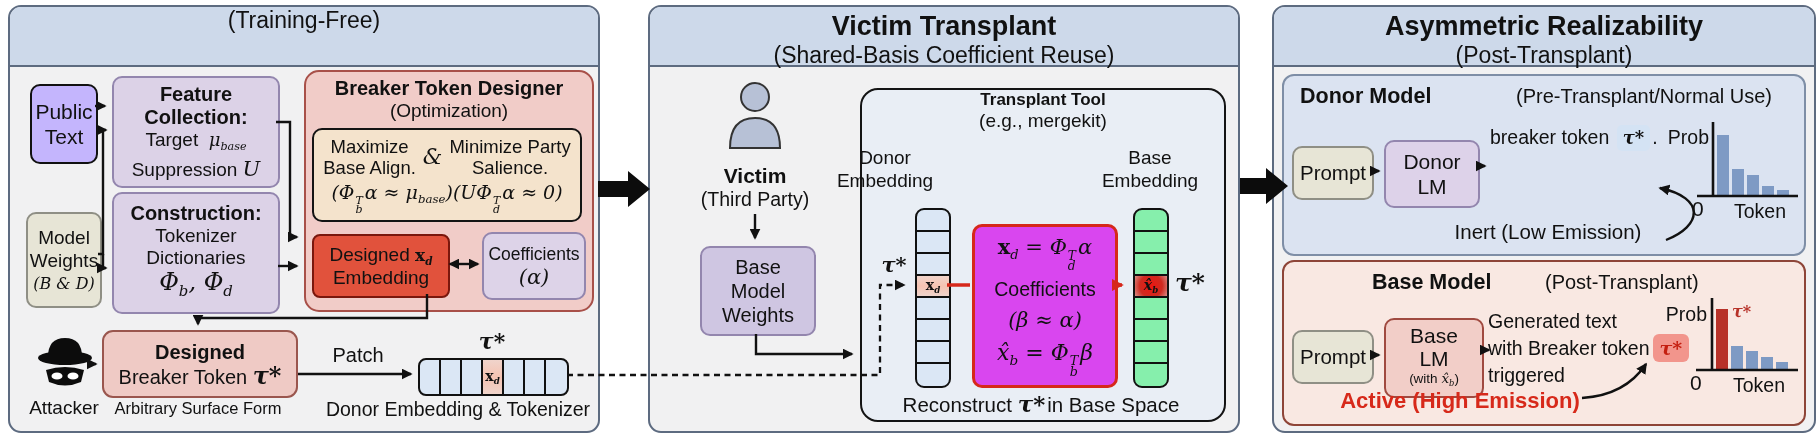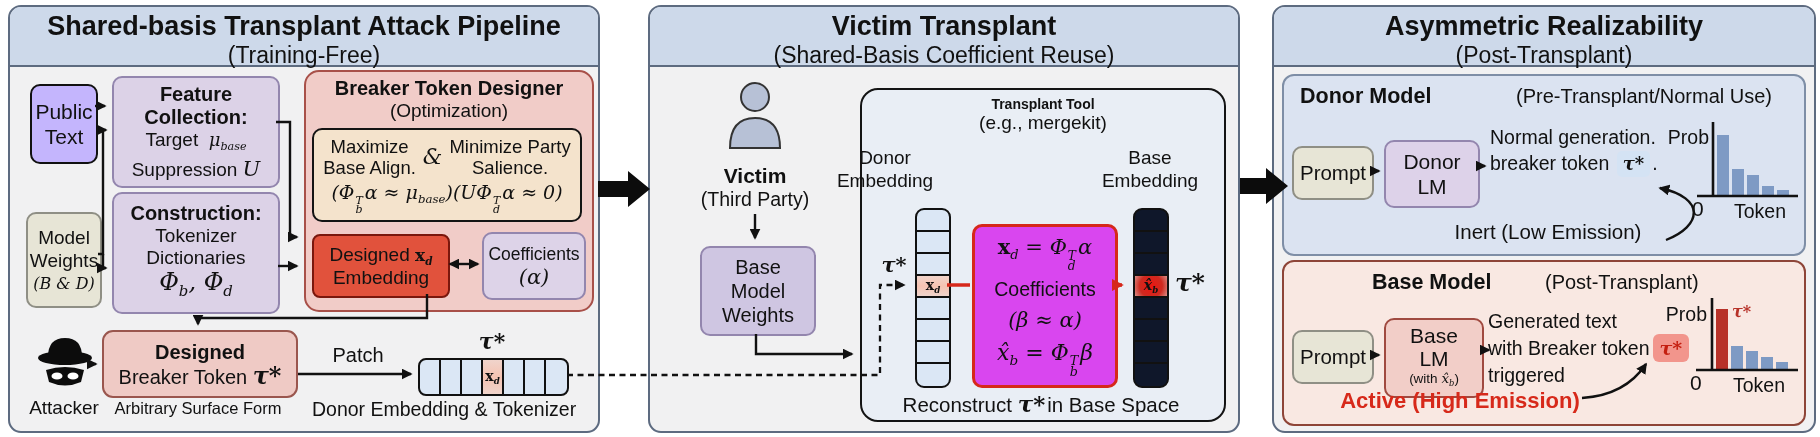--- a/index.html
+++ b/index.html
@@ -45,21 +45,20 @@
   .redtext{color:#d7291a;font-weight:bold}
   svg.overlay{position:absolute;left:0;top:0;pointer-events:none}
 </style>
 </head>
 <body>
 
 <div class="stage">
 
   <div class="panel" style="left:8px;top:5px;width:588px;height:424px">
     <div class="phead">
-      <div class="ptitle">Shared-basis Transplant Attack Pipeline</div>
       <div class="psub">(Training-Free)</div>
     </div>
   </div>
 
   <div class="box whitebox" style="left:30px;top:84px;width:64px;height:76px;font-size:21px;line-height:25px">
     <span>Public</span>
     <span>Text</span>
   </div>
 
   <div class="box beige" style="left:26px;top:212px;width:72px;height:92px;font-size:19px;line-height:23px">
@@ -138,21 +137,21 @@
     <div class="cell"></div>
     <div class="cell"></div>
     <div class="cell hl-pink">
         <span class="celltxt"><span>x</span><span class="sub">d</span></span>
       </div>
     <div class="cell"></div>
     <div class="cell"></div>
     <div class="cell"></div>
   </div>
   <div class="abs tau" style="left:476px;top:328px;width:32px;text-align:center;font-size:22px">τ*</div>
-  <div class="abs" style="left:312px;top:398px;width:276px;font-size:19.5px">Donor Embedding &amp; Tokenizer</div>
+  <div class="abs" style="left:320px;top:398px;width:276px;text-align:center;font-size:19.5px">Donor Embedding &amp; Tokenizer</div>
 
   <div class="panel" style="left:648px;top:5px;width:588px;height:424px">
     <div class="phead">
       <div class="ptitle">Victim Transplant</div>
       <div class="psub">(Shared-Basis Coefficient Reuse)</div>
     </div>
   </div>
 
   <div class="abs" style="left:726px;top:80px;width:58px;height:72px">
     <svg width="58" height="72" viewBox="0 0 58 72">
@@ -163,21 +162,21 @@
   <div class="abs b" style="left:714px;top:164px;width:82px;text-align:center;font-size:21px">Victim</div>
   <div class="abs" style="left:698px;top:188px;width:114px;text-align:center;font-size:19.5px">(Third Party)</div>
 
   <div class="box purple" style="left:700px;top:246px;width:112px;height:86px;background:#cfc6e2">
     <span style="font-size:20px;line-height:24px">Base</span>
     <span style="font-size:20px;line-height:24px">Model</span>
     <span style="font-size:20px;line-height:24px">Weights</span>
   </div>
 
   <div class="box toolbox" style="left:860px;top:88px;width:362px;height:330px;justify-content:flex-start">
-    <span class="b" style="font-size:14px;margin-top:6px">Transplant Tool</span>
+    <span class="b" style="font-size:17px;">Transplant Tool</span>
     <span style="font-size:19px">(e.g., mergekit)</span>
   </div>
 
   <div class="abs" style="left:830px;top:146px;width:110px;text-align:center;font-size:19px;line-height:23px">
     <span>Donor</span><br><span>Embedding</span>
   </div>
   <div class="abs" style="left:1095px;top:146px;width:110px;text-align:center;font-size:19px;line-height:23px">
     <span>Base</span><br><span>Embedding</span>
   </div>
 
@@ -201,21 +200,21 @@
           <span>d</span>
         </span><span class="math">α</span></span>
     <span style="font-size:19.5px">Coefficients</span>
     <span class="math nowrap" style="font-size:21px">(β ≈ α)</span>
     <span class="mup nowrap" style="font-size:22px"><span class="math">x̂</span><span class="sub">b</span><span class="math"> = Φ</span><span class="ss">
           <span>T</span>
           <span>b</span>
         </span><span class="math">β</span></span>
   </div>
 
-  <div class="vstrip" style="left:1133px;top:208px;background:#0f172a">
+  <div class="vstrip" style="left:1133px;top:208px;background:#86efac">
     <div class="cell"></div>
     <div class="cell"></div>
     <div class="cell"></div>
     <div class="cell hl-red">
         <span class="celltxt"><span class="math b">x̂</span><span class="sub">b</span></span>
       </div>
     <div class="cell"></div>
     <div class="cell"></div>
     <div class="cell"></div>
     <div class="cell"></div>
@@ -237,21 +236,20 @@
   <div class="abs b" style="left:1300px;top:84px;font-size:21.5px">Donor Model</div>
   <div class="abs" style="left:1516px;top:85px;font-size:20px">(Pre-Transplant/Normal Use)</div>
 
   <div class="box beige" style="left:1292px;top:146px;width:78px;height:50px;font-size:20.5px">Prompt</div>
   <div class="box purple" style="left:1384px;top:140px;width:92px;height:64px;background:#ddd2e9">
     <span style="font-size:21px;line-height:25px">Donor</span>
     <span style="font-size:21px;line-height:25px">LM</span>
   </div>
 
   <div class="abs" style="left:1490px;top:124px;font-size:19.5px;line-height:26px">
-    <div>Normal generation.</div>
     <div class="nowrap"><span>breaker token </span><span class="chip-blue">τ*</span><span>.</span></div>
   </div>
   <div class="abs" style="left:1436px;top:220px;width:224px;text-align:center;font-size:20.5px">Inert (Low Emission)</div>
 
   <div class="abs" style="left:1650px;top:126px;width:59px;text-align:right;font-size:19.5px">Prob</div>
   <div class="bars" style="left:1717px;top:132px;height:64px">
       <div class="bar" style="height: 61px; background: rgb(126, 154, 196);"></div>
       <div class="bar" style="height: 27px; background: rgb(126, 154, 196);"></div>
       <div class="bar" style="height: 21px; background: rgb(126, 154, 196);"></div>
       <div class="bar" style="height: 10px; background: rgb(126, 154, 196);"></div>

